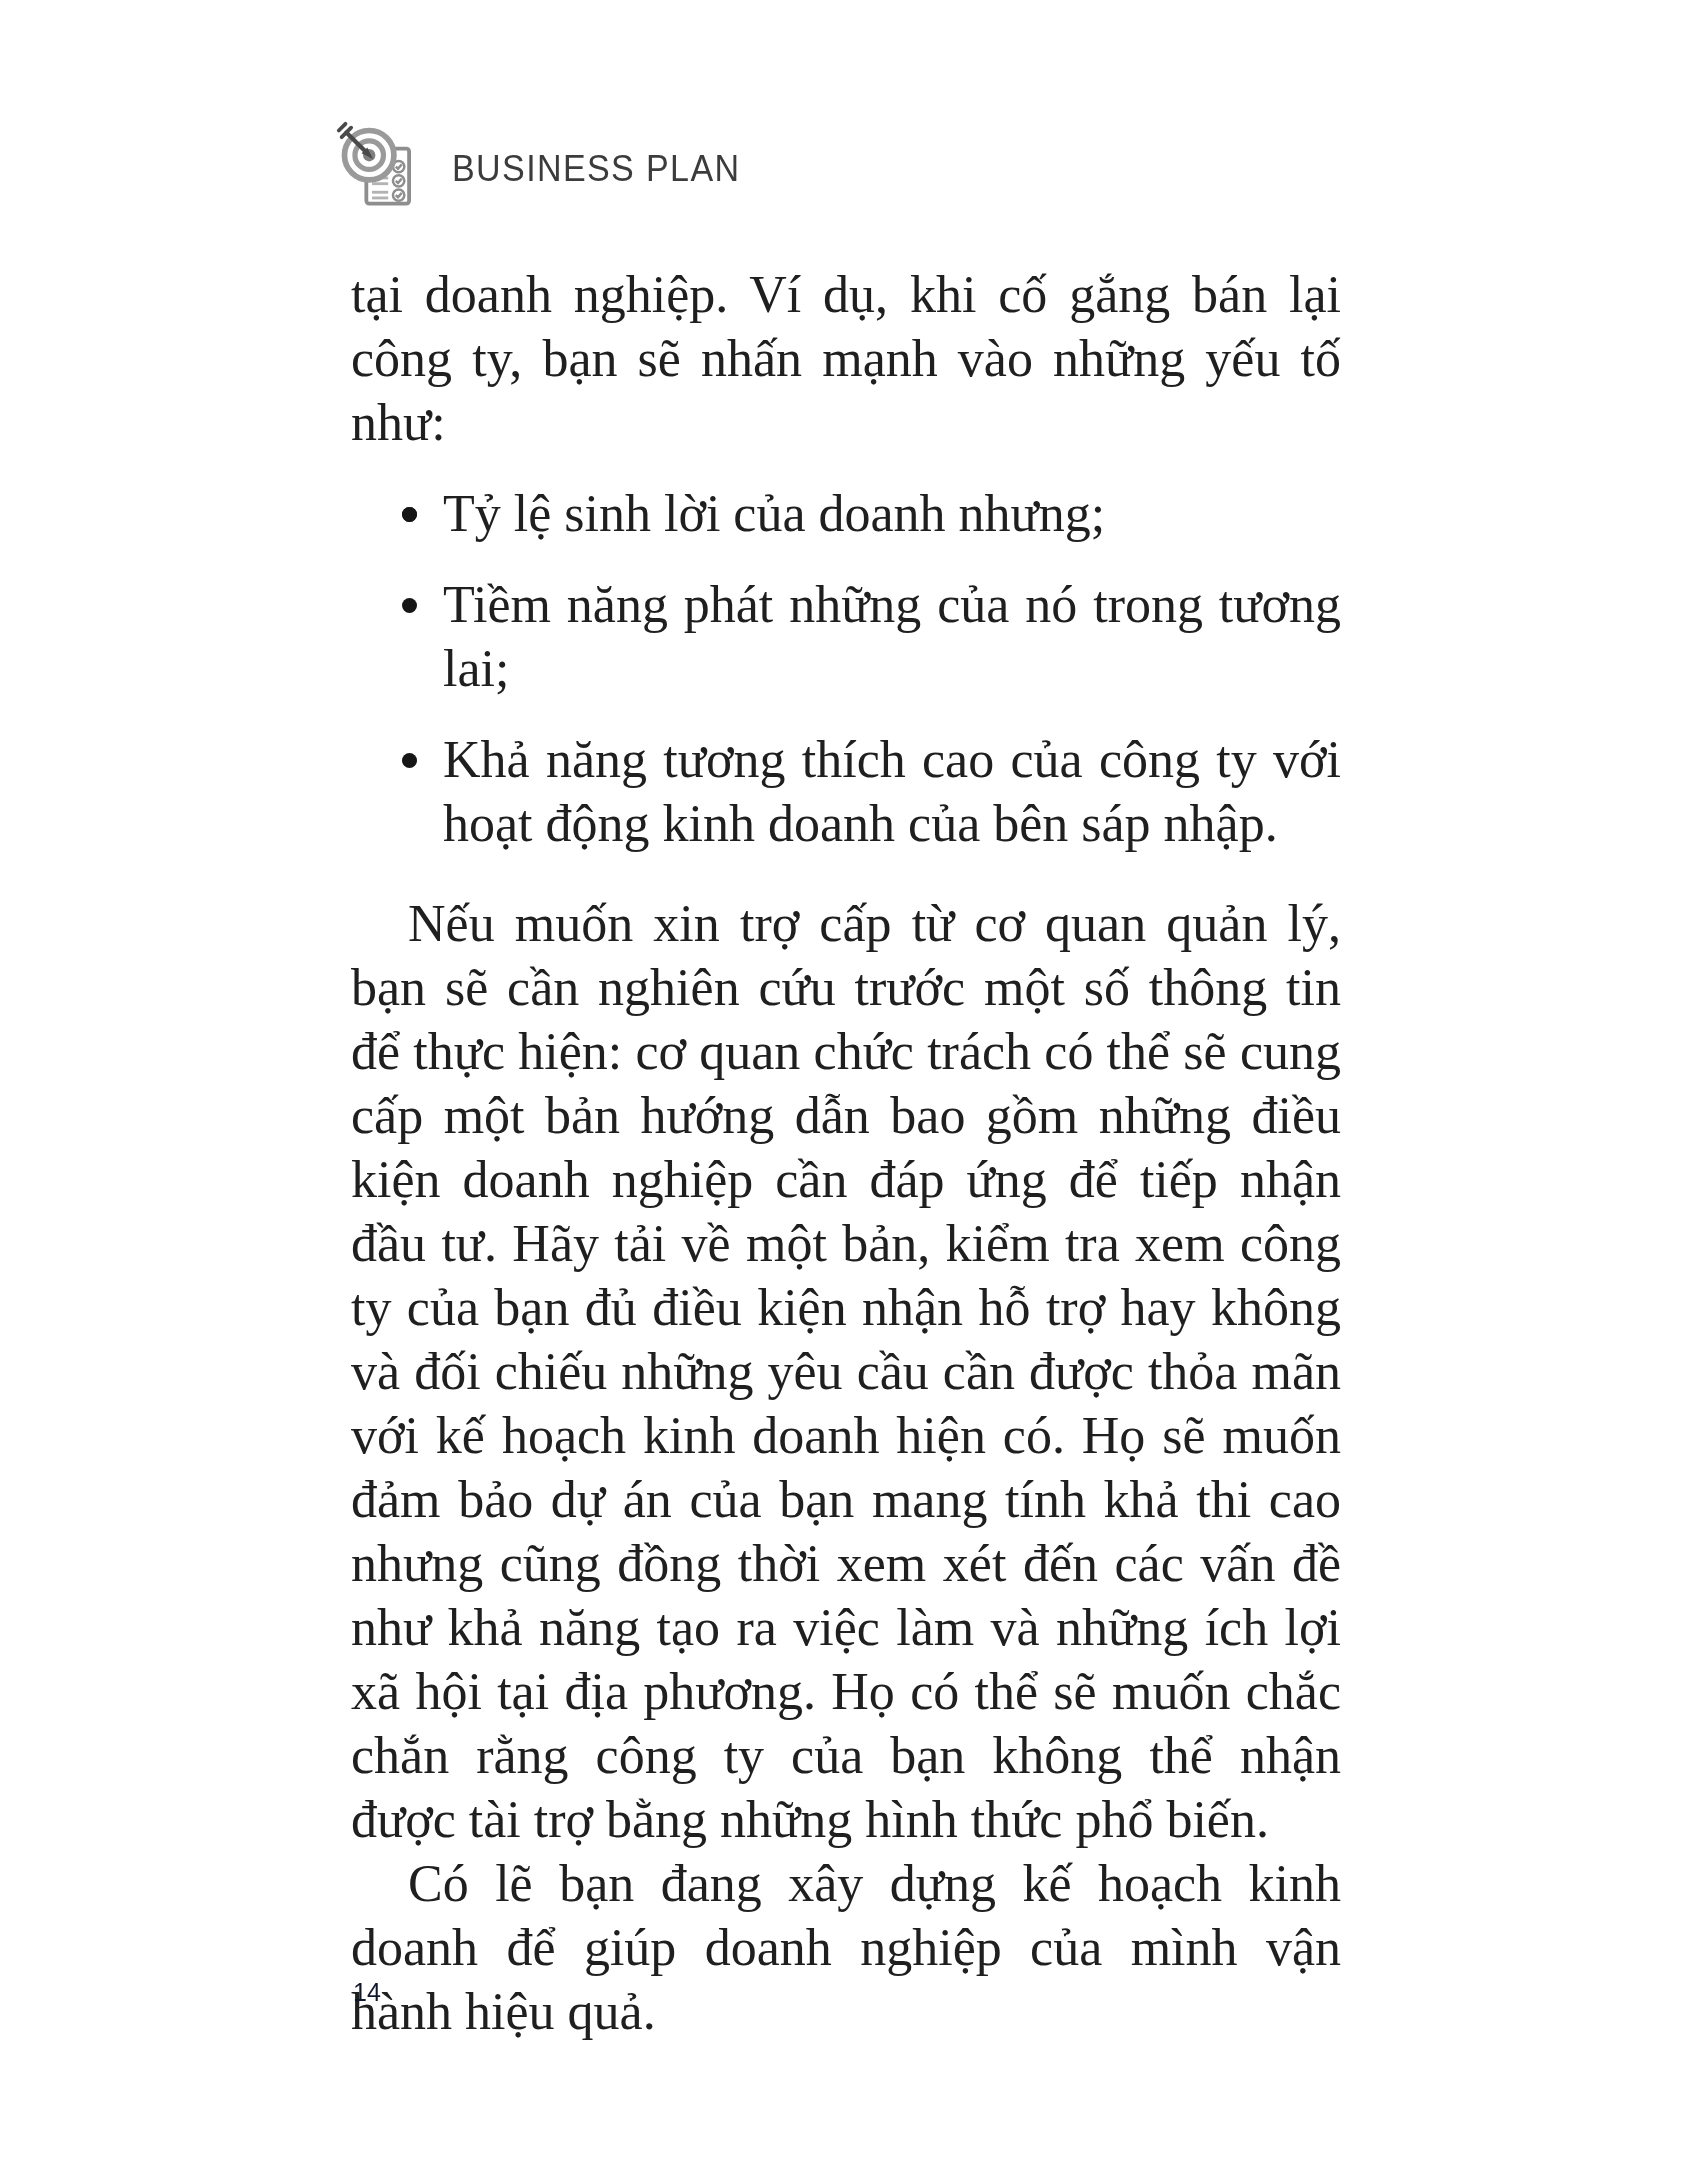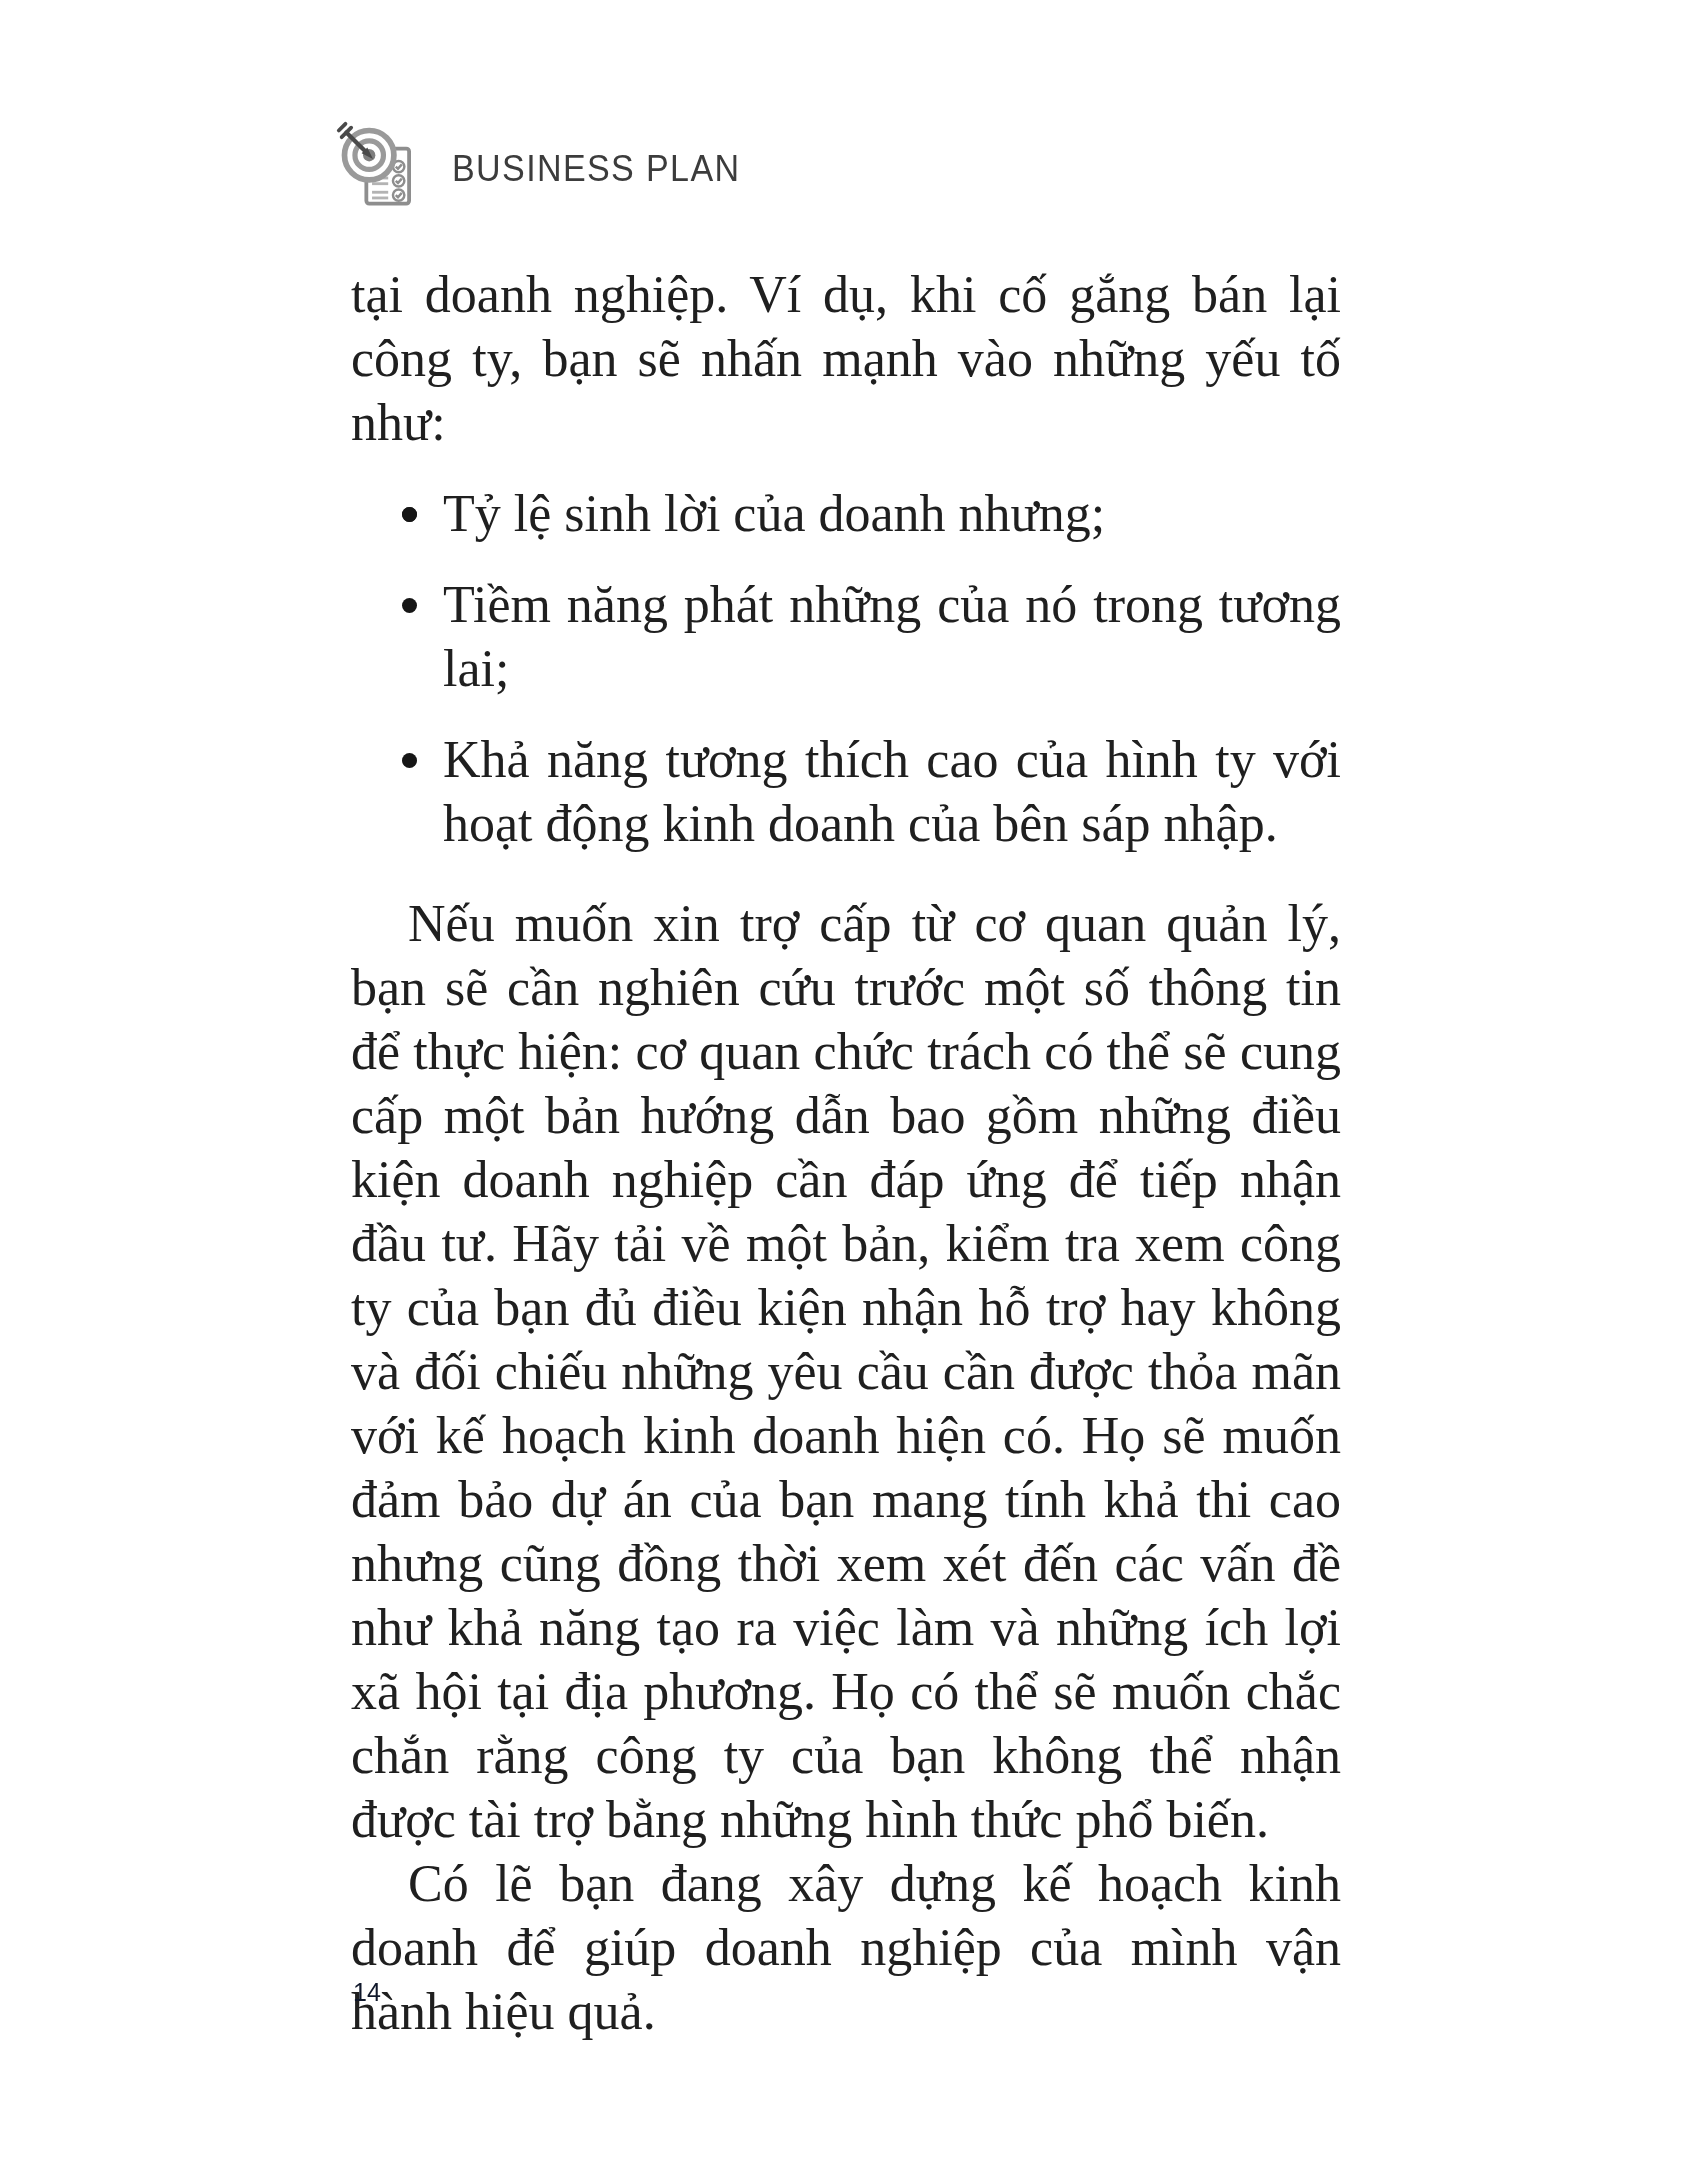--- a/index.html
+++ b/index.html
@@ -129,21 +129,21 @@
       <li>
         <span class="bullet-dot"></span>
         <span>Tỷ lệ sinh lời của doanh nhưng;</span>
       </li>
       <li>
         <span class="bullet-dot"></span>
         <span>Tiềm năng phát những của nó trong tương lai;</span>
       </li>
       <li>
         <span class="bullet-dot"></span>
-        <span>Khả năng tương thích cao của hình ty với hoạt động kinh doanh của bên sáp nhập.</span>
+        <span>Khả năng tương thích cao của công ty với hoạt động kinh doanh của bên sáp nhập.</span>
       </li>
     </ul>
 
     <p class="para-grant">Nếu muốn xin trợ cấp từ cơ quan quản lý, bạn sẽ cần nghiên cứu trước một số thông tin để thực hiện: cơ quan chức trách có thể sẽ cung cấp một bản hướng dẫn bao gồm những điều kiện doanh nghiệp cần đáp ứng để tiếp nhận đầu tư. Hãy tải về một bản, kiểm tra xem công ty của bạn đủ điều kiện nhận hỗ trợ hay không và đối chiếu những yêu cầu cần được thỏa mãn với kế hoạch kinh doanh hiện có. Họ sẽ muốn đảm bảo dự án của bạn mang tính khả thi cao nhưng cũng đồng thời xem xét đến các vấn đề như khả năng tạo ra việc làm và những ích lợi xã hội tại địa phương. Họ có thể sẽ muốn chắc chắn rằng công ty của bạn không thể nhận được tài trợ bằng những hình thức phổ biến.</p>
 
     <p class="para-closing">Có lẽ bạn đang xây dựng kế hoạch kinh doanh để giúp doanh nghiệp của mình vận hành hiệu quả.</p>
   </div>
 
   <div class="page-number">14</div>
 

